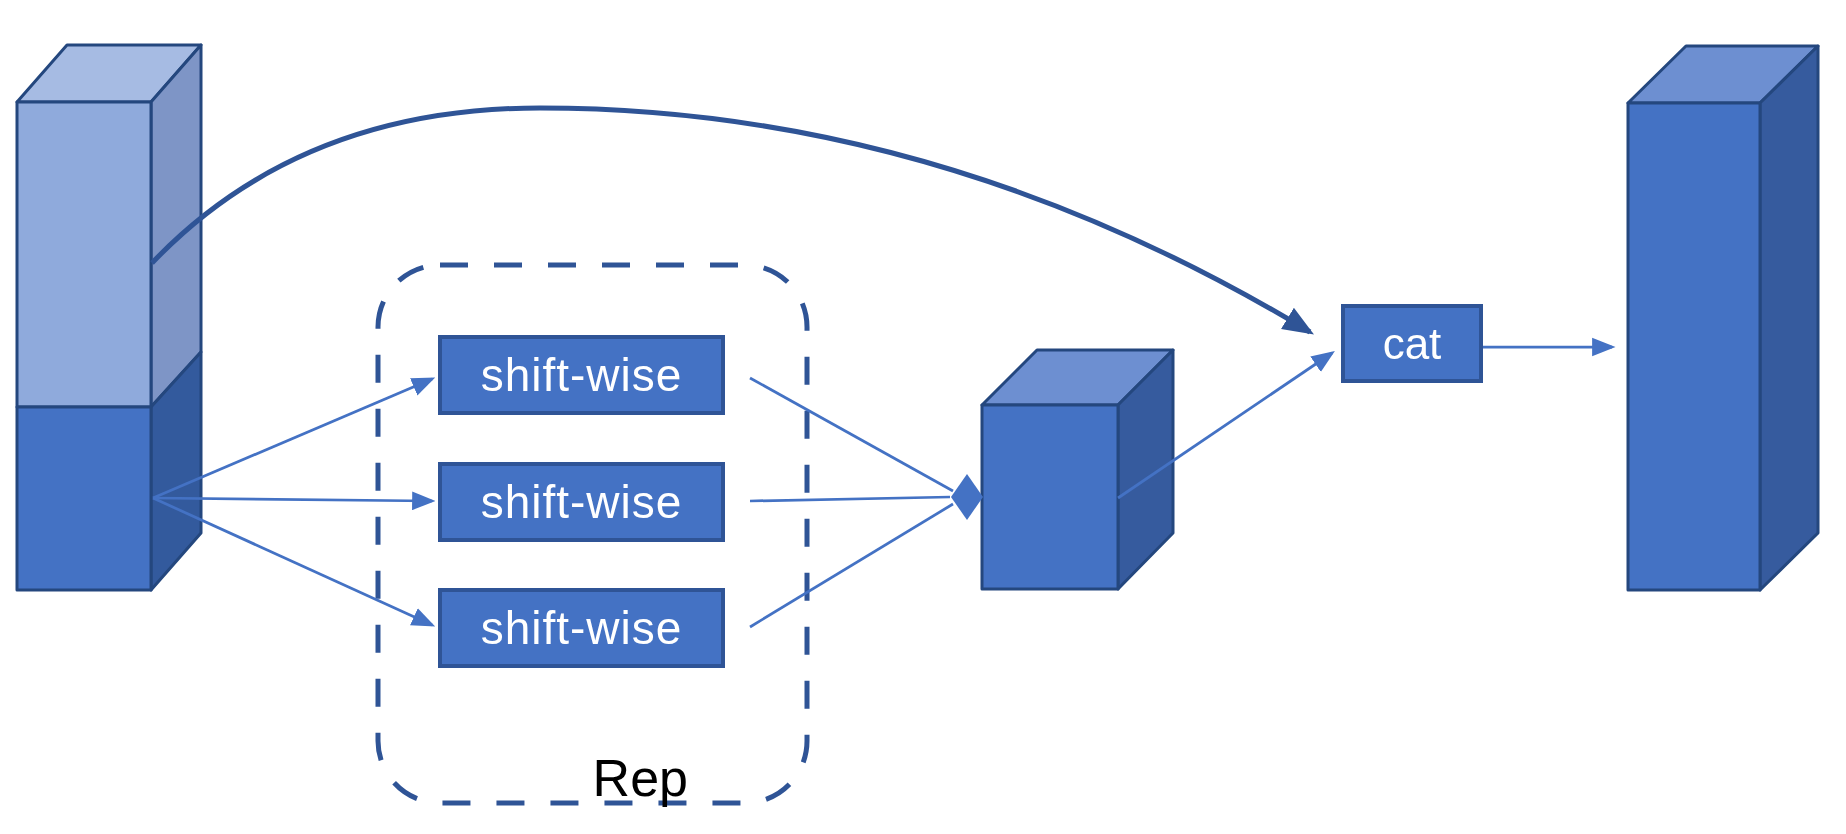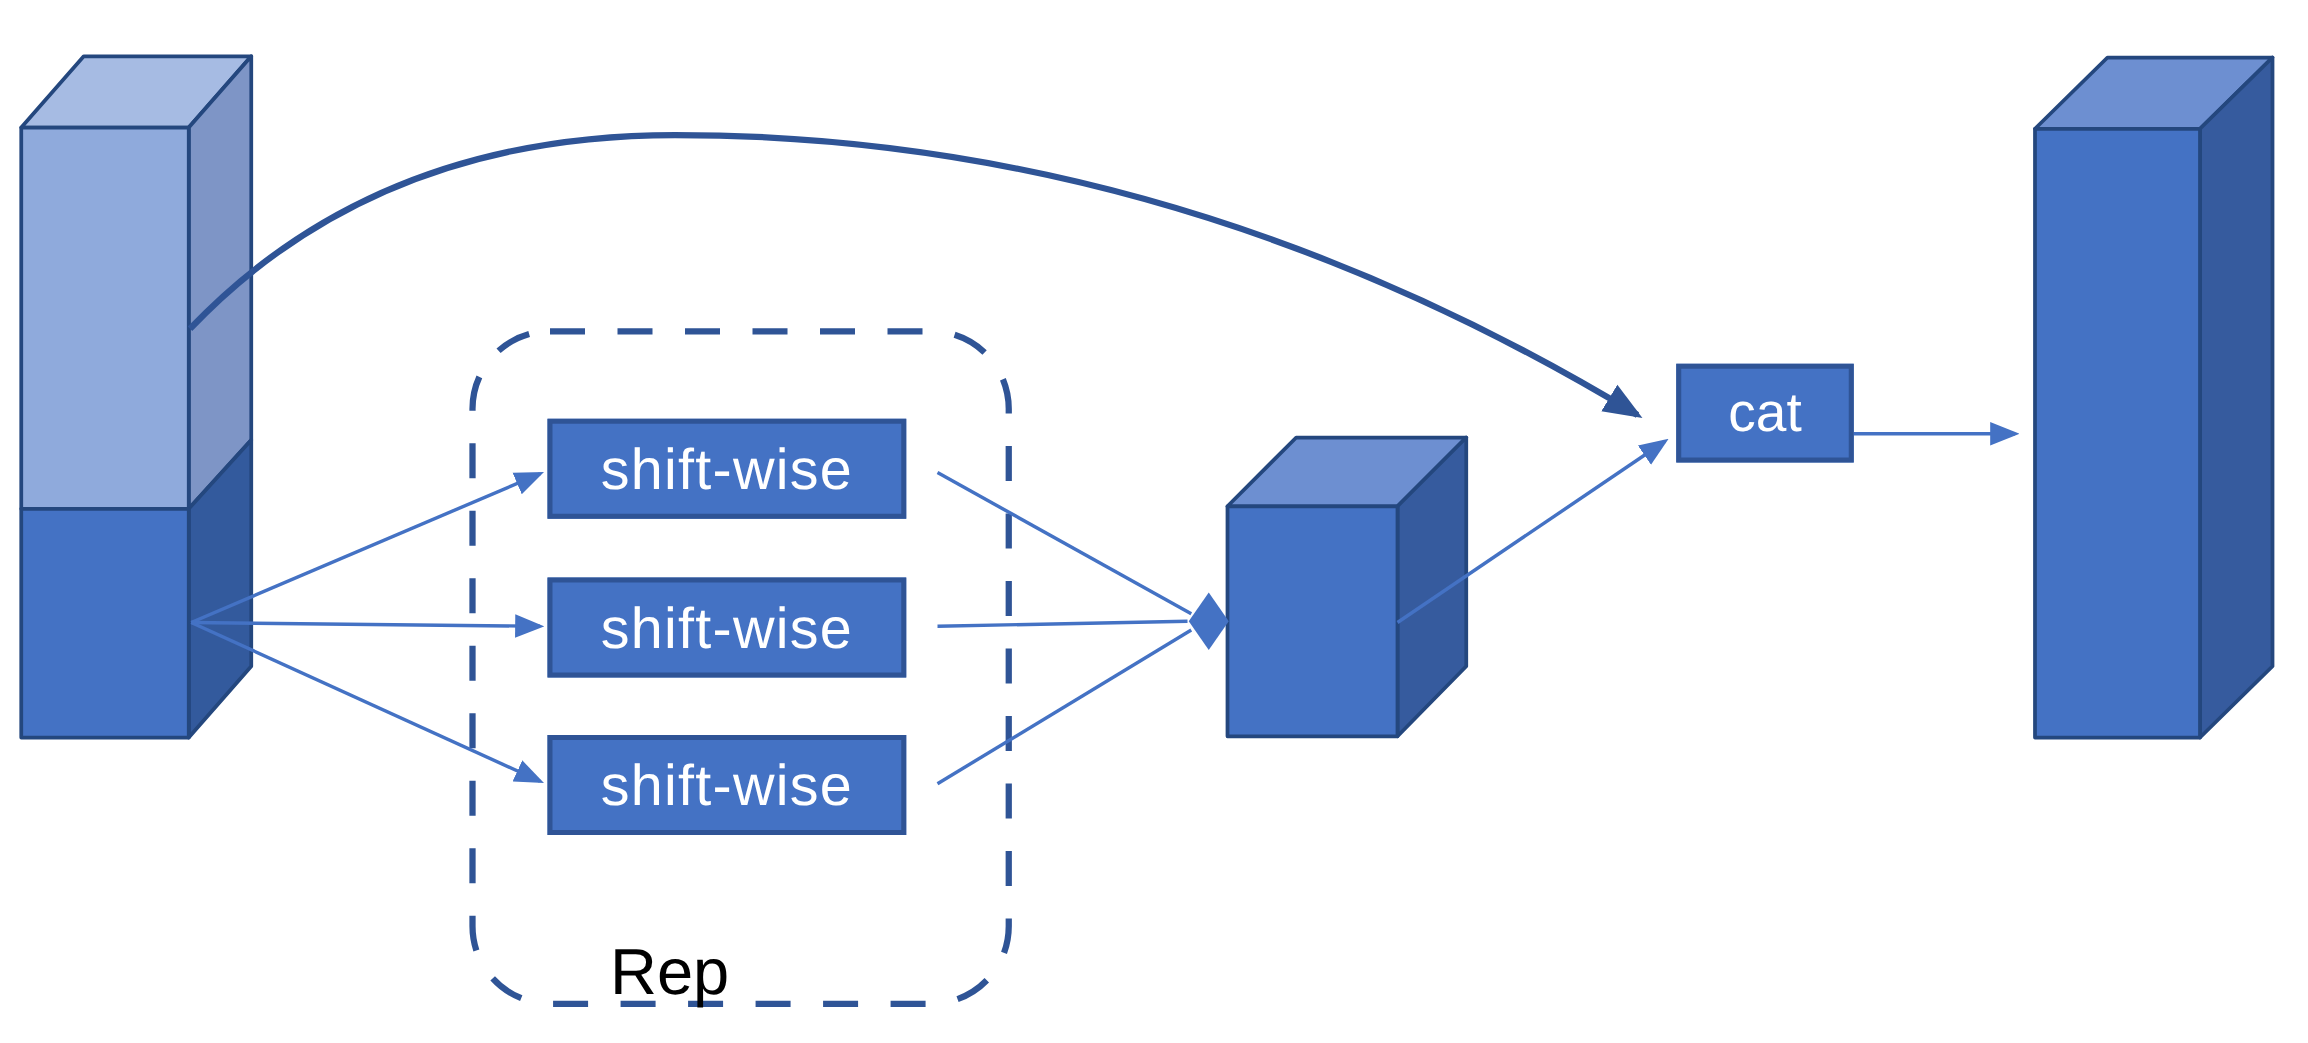--- a/index.html
+++ b/index.html
@@ -30,22 +30,22 @@
   .ah-light{fill:var(--c-accent);}
   .ah-dark{fill:var(--c-accent_dark);}
   .diamond{fill:var(--c-accent);}
 
   
   .node{position:absolute;box-sizing:border-box;background:var(--c-accent);
         border:4px solid var(--c-accent_dark);color:var(--c-label_text);
         display:flex;align-items:center;justify-content:center;}
   .shift{left:438px;width:287px;height:80px;font-size:46px;letter-spacing:1px;}
   .shift1{top:335px;} .shift2{top:462px;} .shift3{top:588px;}
-  .cat{left:1341px;top:291px;width:142px;height:79px;font-size:44px;}
-  .rep{position:absolute;left:488px;top:748px;width:200px;text-align:left;
+  .cat{left:1341px;top:304px;width:142px;height:79px;font-size:44px;}
+  .rep{position:absolute;left:488px;top:748px;width:200px;text-align:right;
        color:var(--c-rep_text);font-size:52px;font-weight:400;}
 </style>
 </head>
 <body>
 
 <div class="canvas">
 
   <svg width="1846" height="834" viewBox="0 0 1846 834">
     <defs>
       <marker id="ah" viewBox="0 0 10 8" refX="8.5" refY="4" markerWidth="8.5" markerHeight="7" orient="auto">

